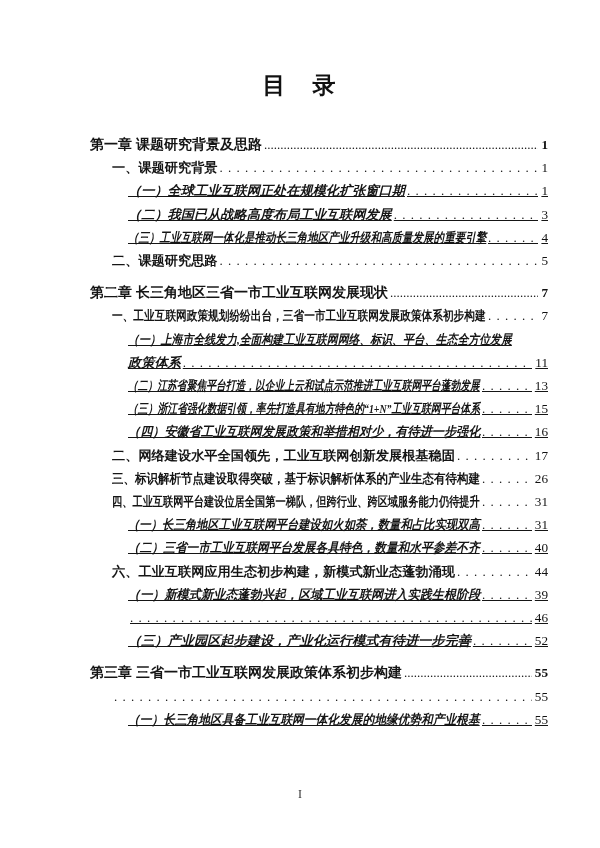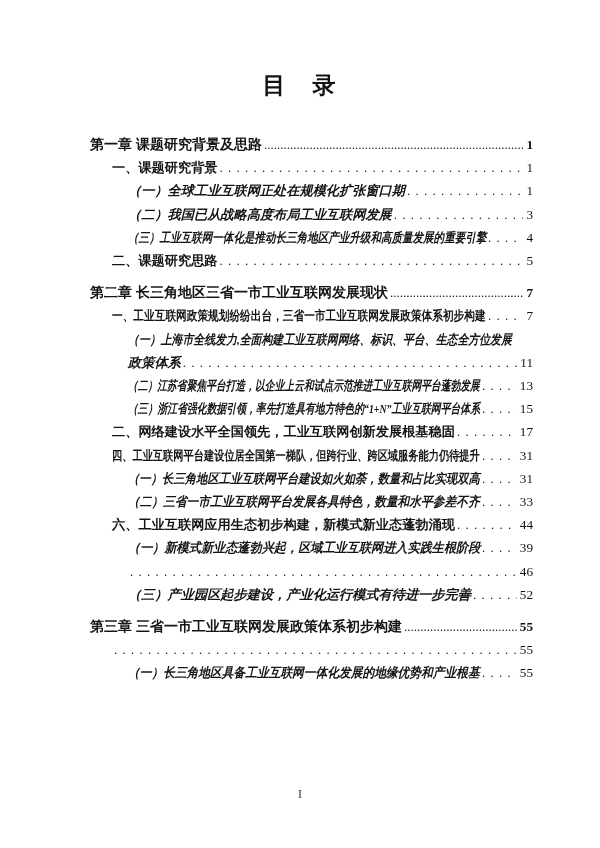--- a/index.html
+++ b/index.html
@@ -16,21 +16,21 @@
     padding-top:70px;
     text-align:center;
     font-family:"Liberation Sans", sans-serif;
     font-weight:bold;
     font-size:23px;
     letter-spacing:2px;
     color:#111;
   }
   .toc{
     margin-top:32px;
-    padding:0 67px 0 90px;
+    padding:0 52px 0 90px;
   }
   .toc-row{line-height:23.2px;}
   .toc-row .line{
     display:flex;
     align-items:baseline;
   }
   .text{
     display:inline-block;
     white-space:nowrap;
     flex:0 0 auto;
@@ -48,20 +48,21 @@
     font-family:"Liberation Sans", sans-serif;
     font-weight:bold;
     font-size:13.2px;
   }
   .subsection{
     padding-left:38px;
     font-family:"Liberation Serif", serif;
     font-style:italic;
     font-weight:bold;
     font-size:13.2px;
+    text-decoration:underline;
   }
   
   .leader{
     flex:1 1 auto;
     overflow:hidden;
     white-space:nowrap;
     min-width:0;
     padding:0 2px;
     font-family:"Liberation Serif", serif;
     font-style:normal;
@@ -175,46 +176,60 @@
           <span class="pagenum">13</span>
         </div>
       </div>
       <div class="toc-row subsection">
         <div class="line">
           <span class="text" style="width: 352px; transform: scaleX(0.745763); transform-origin: 0px 50%;">（三）浙江省强化数据引领，率先打造具有地方特色的“1+N”工业互联网平台体系</span>
           <span class="leader spaced"></span>
           <span class="pagenum">15</span>
         </div>
       </div>
+      <div class="toc-row subsection">
+        <div class="line">
+          <span class="text" style="width: 352px; transform: scaleX(0.921466); transform-origin: 0px 50%;">（四）安徽省工业互联网发展政策和举措相对少，有待进一步强化</span>
+          <span class="leader spaced"></span>
+          <span class="pagenum">16</span>
+        </div>
+      </div>
       <div class="toc-row section">
         <div class="line">
           <span class="text">二、网络建设水平全国领先，工业互联网创新发展根基稳固</span>
           <span class="leader spaced"></span>
           <span class="pagenum">17</span>
         </div>
       </div>
       <div class="toc-row section">
         <div class="line">
+          <span class="text" style="width: 368px; transform: scaleX(0.872038); transform-origin: 0px 50%;">三、标识解析节点建设取得突破，基于标识解析体系的产业生态有待构建</span>
+          <span class="leader spaced"></span>
+          <span class="pagenum">26</span>
+        </div>
+      </div>
+      <div class="toc-row section">
+        <div class="line">
           <span class="text" style="width: 368px; transform: scaleX(0.774737); transform-origin: 0px 50%;">四、工业互联网平台建设位居全国第一梯队，但跨行业、跨区域服务能力仍待提升</span>
           <span class="leader spaced"></span>
           <span class="pagenum">31</span>
         </div>
       </div>
       <div class="toc-row subsection">
         <div class="line">
           <span class="text" style="width: 352px; transform: scaleX(0.860636); transform-origin: 0px 50%;">（一）长三角地区工业互联网平台建设如火如荼，数量和占比实现双高</span>
           <span class="leader spaced"></span>
           <span class="pagenum">31</span>
         </div>
       </div>
       <div class="toc-row subsection">
         <div class="line">
           <span class="text" style="width: 352px; transform: scaleX(0.888889); transform-origin: 0px 50%;">（二）三省一市工业互联网平台发展各具特色，数量和水平参差不齐</span>
           <span class="leader spaced"></span>
-          <span class="pagenum">33</span>
+          <span class="pagenum">40</span>
         </div>
       </div>
       <div class="toc-row section">
         <div class="line">
           <span class="text">六、工业互联网应用生态初步构建，新模式新业态蓬勃涌现</span>
           <span class="leader spaced"></span>
           <span class="pagenum">44</span>
         </div>
       </div>
       <div class="toc-row subsection">

